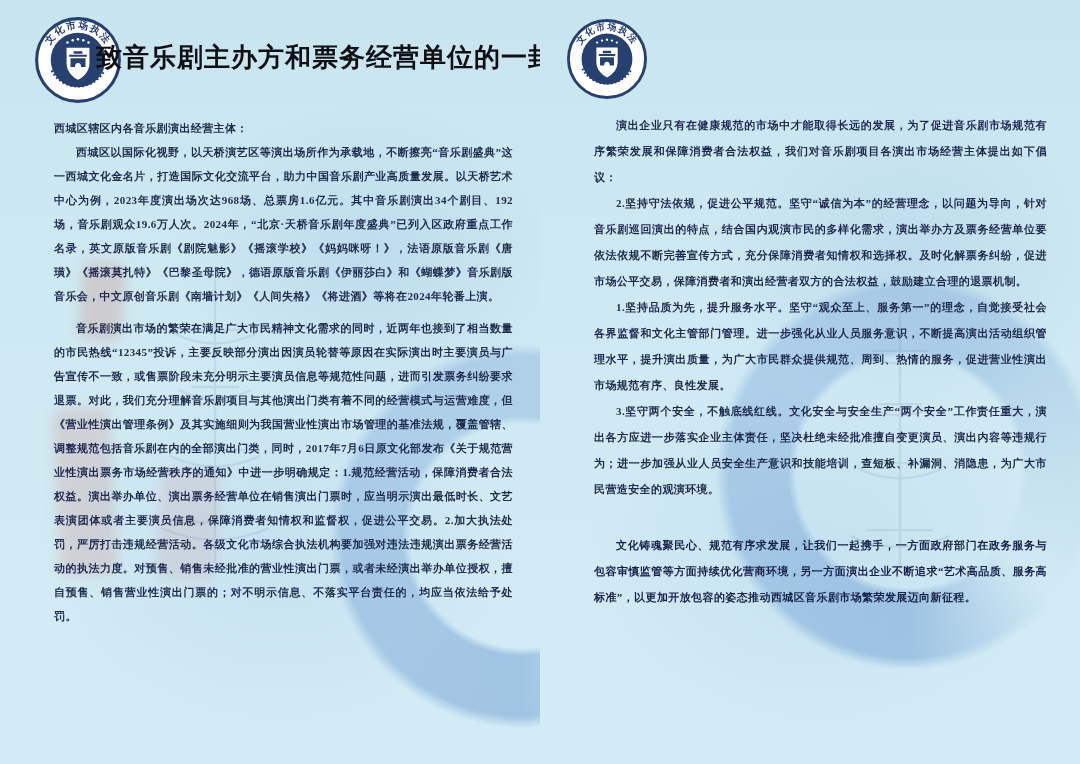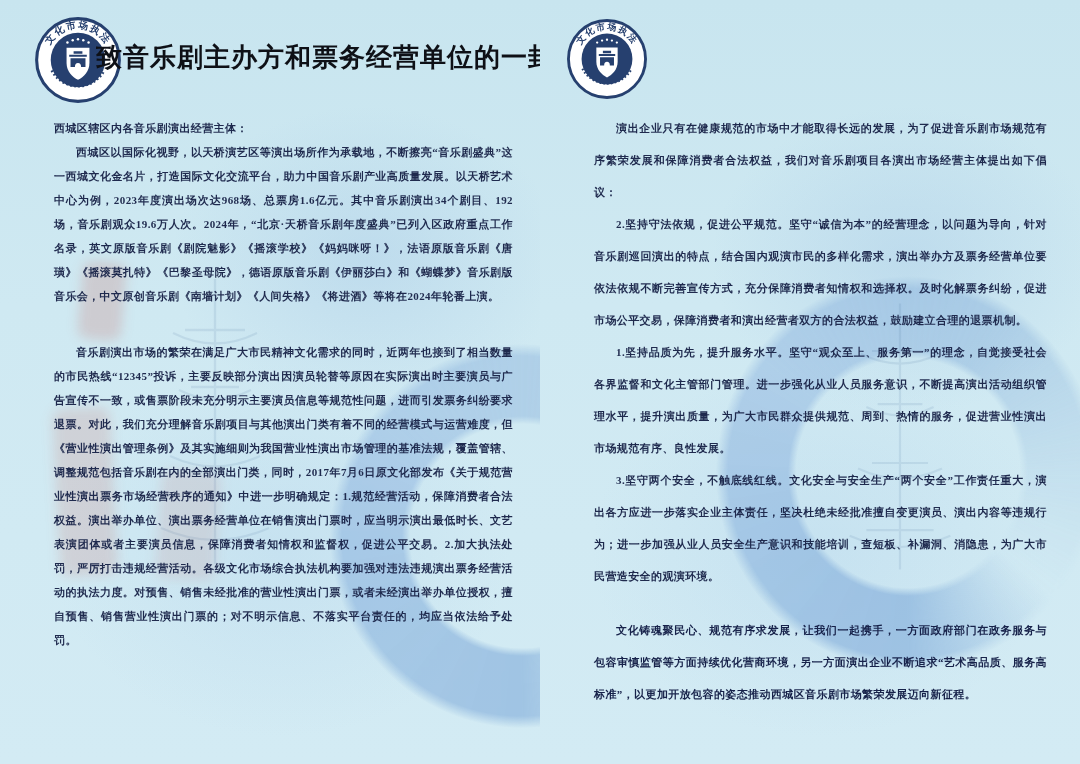--- a/index.html
+++ b/index.html
@@ -56,26 +56,26 @@
     font-size:26px; font-weight:700; color:#0e1016;
     letter-spacing:1px; text-align:center; white-space:nowrap;
   }
 
   .body-text {
     position:absolute; left:54px; right:27px;
     font-size:11px; line-height:24px; font-weight:600;
     color:#1f2a4e; text-align:justify; letter-spacing:.4px;
   }
   .page-left  .body-text { top:116px; }
-  .page-right .body-text { top:112px; right:33px; line-height:32px; }
+  .page-right .body-text { top:112px; right:33px; line-height:26px; }
 
   .salutation { text-indent:0; }
   .para { text-indent:2em; }
-  .gap-top { margin-top:32px; }
-  .closing { text-indent:2em; font-weight:800; color:#17224a; margin-top:22px;font-family:Liberation Serif, serif; }
+  .gap-top { margin-top:8px; }
+  .closing { text-indent:2em; font-weight:800; color:#17224a; margin-top:30px;font-family:Liberation Serif, serif; }
 </style>
 </head>
 <body>
 
 <div class="poster">
 
   <div class="page page-left">
     <div class="ring ring-left"></div>
     <div class="seal seal-a"></div>
     <div class="seal seal-b"></div>

